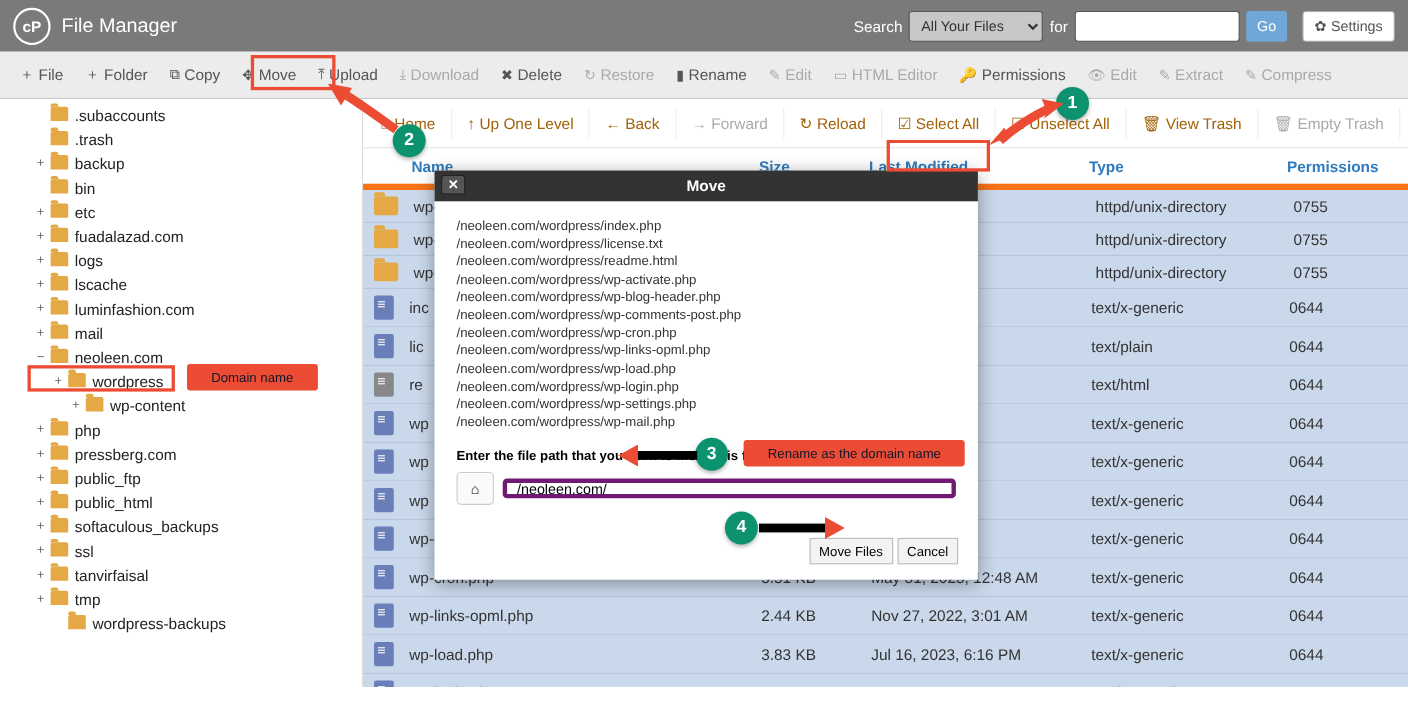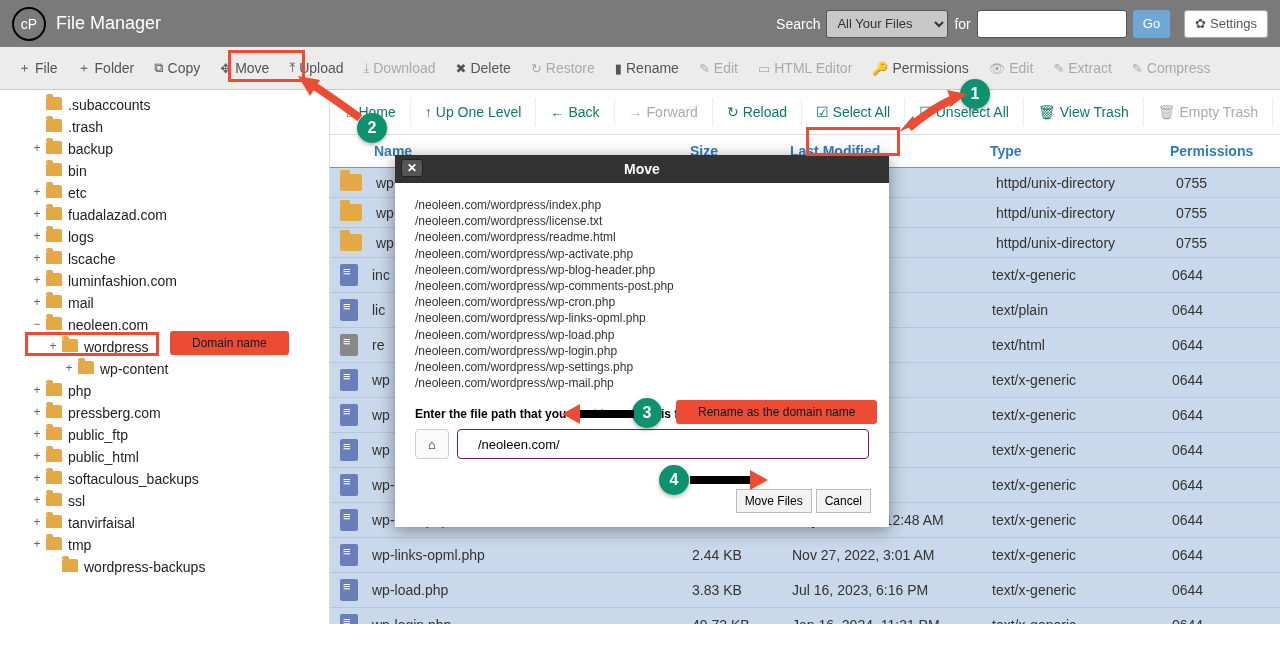--- a/index.html
+++ b/index.html
@@ -1,19 +1,19 @@
 <!DOCTYPE html>
 <html><head>
 <meta charset="utf-8">
 <style>
 * { margin: 0; padding: 0; box-sizing: border-box; font-family: Arial, Helvetica, sans-serif; }
 body { width: 1280px; height: 653px; overflow: hidden; background: #fff; position: relative; font-size: 13px; }
 
 .header { background: #7a7a7a; color: #fff; height: 47px; display: flex; align-items: center; padding: 0 12px; }
-.logo { width: 34px; height: 34px; border: 2px solid #000000; border-radius: 50%; display: flex; align-items: center; justify-content: center; margin-right: 10px; font-weight: normal; font-size: 14px; }
+.logo { width: 34px; height: 34px; border: 2px solid #ffffff; border-radius: 50%; display: flex; align-items: center; justify-content: center; margin-right: 10px; font-weight: bold; font-size: 14px; }
 .app-title { font-size: 18px; font-weight: normal; }
 .header-spacer { flex: 1; }
 .search-group { display: flex; align-items: center; gap: 6px; }
 .search-label { font-size: 14px; }
 .search-select { height: 28px; background: #c8c8c8; border: 1px solid #555; border-radius: 3px; padding: 0 18px 0 6px; font-size: 13px; color: #333; }
 .search-input { height: 28px; width: 150px; background: #fff; border: 1px solid #555; border-radius: 3px; padding: 0 6px; }
 .go-btn { height: 28px; padding: 0 10px; background: #6fa8d6; border: none; border-radius: 3px; color: #fff; font-size: 13px; cursor: pointer; }
 .settings-btn { height: 28px; padding: 0 10px; background: #fff; border: 1px solid #aaa; border-radius: 3px; color: #555; font-size: 13px; cursor: pointer; margin-left: 8px; display: flex; align-items: center; gap: 4px; }
 
 .toolbar { background: #ececec; border-bottom: 1px solid #ccc; display: flex; flex-wrap: wrap; padding: 4px 8px; }
@@ -26,24 +26,24 @@
 .tree-item { display: flex; padding: 3px 0 3px 30px; color: #222; font-size: 14px; cursor: pointer; }
 .tree-item .expander { width: 14px; text-align: center; color: #666; font-size: 12px; margin-right: 2px; }
 .tree-item .folder-icon { width: 16px; height: 13px; background: #e4a944; border-radius: 2px 2px 0 0; margin-right: 6px; position: relative; }
 .tree-item .folder-icon::before { content: ""; position: absolute; top: -3px; left: 0; width: 7px; height: 3px; background: #e4a944; border-radius: 2px 2px 0 0; }
 .tree-item.indent1 { padding-left: 46px; }
 .tree-item.indent2 { padding-left: 62px; }
 .tree-item.bold .label { font-weight: normal; }
 
 .main { flex: 1; display: flex; flex-direction: column; }
 .main-toolbar { background: #fff; border-bottom: 1px solid #ddd; display: flex; padding: 8px 2px; gap: 0; }
-.mt-item { padding: 6px 14px; color: #0f766e; font-size: 14px; cursor: pointer; display: flex; align-items: center; gap: 4px; border-right: 1px solid #eee; }
+.mt-item { padding: 6px 14px; color: #a16207; font-size: 14px; cursor: pointer; display: flex; align-items: center; gap: 4px; border-right: 1px solid #eee; }
 .mt-item.disabled { color: #aaa; }
 
-.columns-header { display: flex; background: #fff; border-bottom: 1px solid #f97316; padding: 8px 0; }
+.columns-header { display: flex; background: #fff; border-bottom: 6px solid #f97316; padding: 8px 0; }
 .col-name { width: 360px; padding-left: 44px; color: #2f7bbd; font-weight: bold; font-size: 14px; }
 .col-size { width: 100px; color: #2f7bbd; font-weight: bold; font-size: 14px; }
 .col-mod { width: 200px; color: #2f7bbd; font-weight: bold; font-size: 14px; }
 .col-type { width: 180px; color: #2f7bbd; font-weight: bold; font-size: 14px; }
 .col-perm { flex: 1; color: #2f7bbd; font-weight: bold; font-size: 14px; }
 
 .file-row { display: flex; align-items: center; padding: 6px 0; background: #c9d8ea; border-bottom: 1px solid #b3c6dd; font-size: 14px; color: #333; }
 .file-row .ficon { margin-left: 10px; margin-right: 14px; }
 .file-row .fname { width: 320px; }
 .file-row .fsize { width: 100px; }
@@ -57,21 +57,21 @@
 .file-page-icon.gray { background: #888; }
 
 .modal { position: absolute; top: 155px; left: 395px; width: 494px; background: #fff; box-shadow: 0 3px 16px rgba(0,0,0,0.4); }
 .modal-header { background: #333; color: #fff; height: 28px; display: flex; align-items: center; justify-content: center; font-size: 14px; font-weight: bold; position: relative; }
 .modal-close { position: absolute; left: 6px; top: 4px; width: 22px; height: 18px; background: #555; border: 1px solid #222; color: #fff; font-size: 12px; cursor: pointer; border-radius: 3px; display: flex; align-items: center; justify-content: center; }
 .modal-body { padding: 14px 20px 10px 20px; }
 .path-list { font-size: 12px; color: #333; line-height: 1.35; margin-bottom: 16px; }
 .dest-label { font-size: 12px; font-weight: bold; margin-bottom: 8px; }
 .dest-row { display: flex; gap: 8px; align-items: center; }
 .home-btn { width: 34px; height: 30px; border: 1px solid #ccc; border-radius: 4px; background: #fafafa; display: flex; align-items: center; justify-content: center; cursor: pointer; }
-.dest-input { flex: 1; height: 30px; border: 1px solid #701a75; border-radius: 4px; padding: 0 20px; font-size: 13px; }
+.dest-input { flex: 1; height: 18px; border: 4px solid #701a75; border-radius: 4px; padding: 0 9px; font-size: 13px; }
 .modal-footer { display: flex; justify-content: flex-end; gap: 4px; padding: 20px 18px 14px; }
 .m-btn { padding: 4px 8px; background: #f3f3f3; border: 1px solid #bbb; font-size: 12px; cursor: pointer; }
 
 
 .red-box { position: absolute; border: 3px solid #ec4b34; }
 .badge { width: 30px; height: 30px; border-radius: 50%; background: #0d9270; color: #fff; font-weight: bold; display: flex; align-items: center; justify-content: center; position: absolute; font-size: 16px; box-shadow: 0 2px 4px rgba(0,0,0,0.3); }
 .anno-label { position: absolute; background: #ec4b34; color: #0f172a; padding: 5px 22px; font-size: 12px; font-weight: 500; border-radius: 3px; }
 .arrow { position: absolute; }
 .arrow svg polygon, .arrow svg path { fill: #ec4b34; }
 </style>

